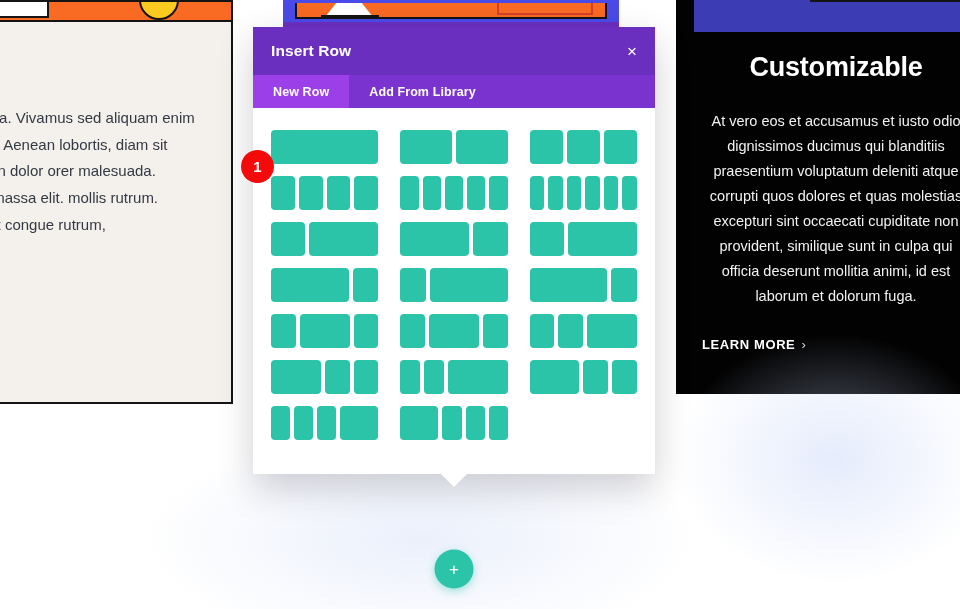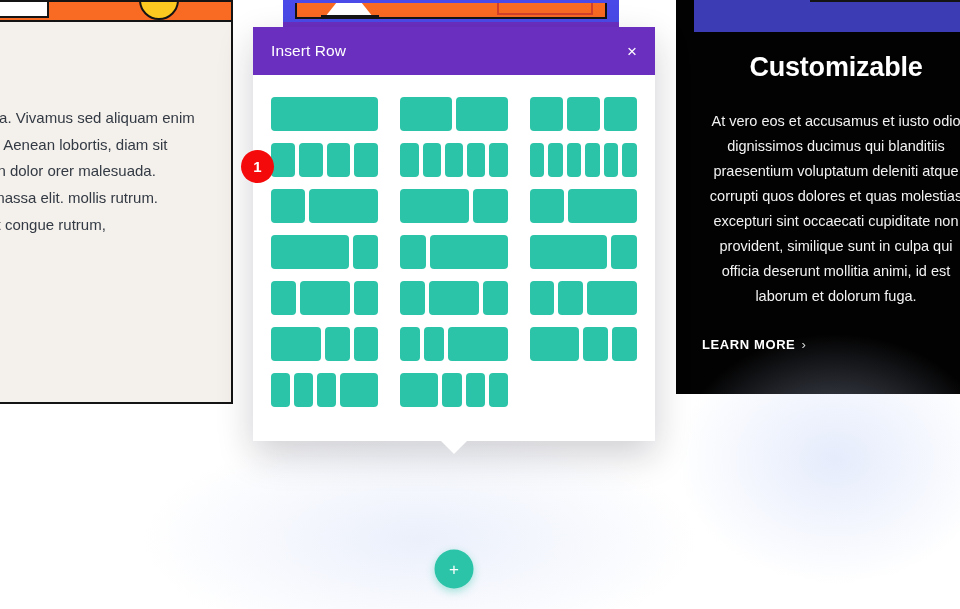--- a/index.html
+++ b/index.html
@@ -130,21 +130,21 @@
     position: absolute; left: 253px; top: 27px;
     width: 402px; background: #ffffff;
     box-shadow: 0 14px 34px rgba(20,20,40,.20);
     z-index: 30;
   }
   .modal-head {
     background: #6b2fc0; height: 48px;
     display: flex; align-items: center; justify-content: space-between;
     padding: 0 18px;
   }
-  .modal-head .ttl { color: #ffffff; font-size: 15.5px; font-weight: normal; letter-spacing: .1px; }
+  .modal-head .ttl { color: #ffffff; font-size: 15.5px; font-weight: bold; letter-spacing: .1px; }
   .close-x {
     color: #ffffff; font-size: 17px; line-height: 1; cursor: pointer;
     font-family: "Liberation Sans", sans-serif;
   }
   .tabs { display: flex; background: #7a33cf; height: 33px; }
   .tab {
     display: flex; align-items: center; padding: 0 20px;
     color: #ffffff; font-size: 12.5px; font-weight: bold;
     cursor: pointer; letter-spacing: .1px;
   }
@@ -237,20 +237,28 @@
   <div class="gutter-r"></div>
 
   <div class="glow"></div>
   <div class="glow2"></div>
 
   <div id="modal">
     <div class="modal-head">
       <div class="ttl">Insert Row</div>
       <div class="close-x">×</div>
     </div>
+    <div class="tabs" id="tabs">
+        <div class="tab active">
+          <span>New Row</span>
+        </div>
+        <div class="tab">
+          <span>Add From Library</span>
+        </div>
+      </div>
     <div class="layout-area" id="layout-area">
         <div class="lrow">
           <div class="lopt">
             <div class="seg" style="flex: 1 1 0px;"></div>
           </div>
           <div class="lopt">
             <div class="seg" style="flex: 1 1 0px;"></div>
             <div class="seg" style="flex: 1 1 0px;"></div>
           </div>
           <div class="lopt">

